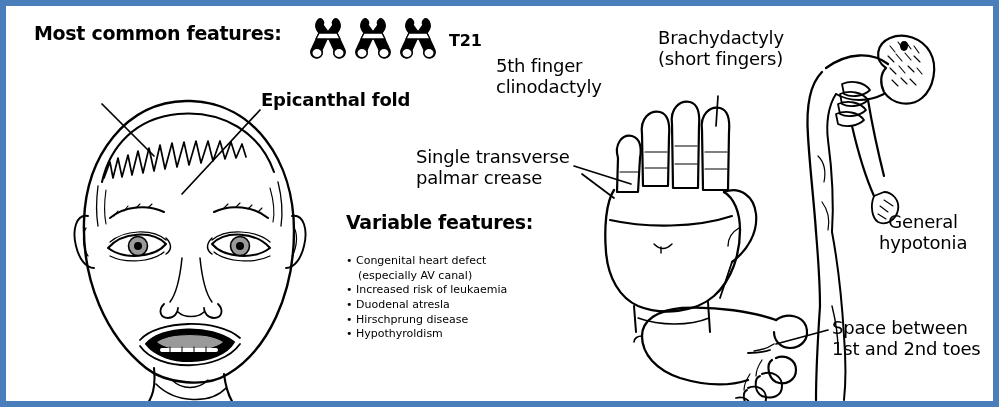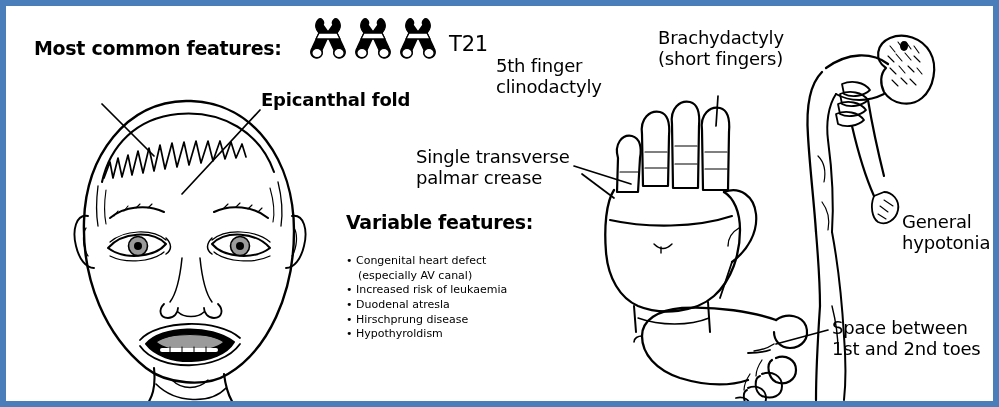--- a/index.html
+++ b/index.html
@@ -34,22 +34,22 @@
   }
   .hdr {
     font-weight: bold;
     font-size: 19px;
     letter-spacing: -0.3px;
   }
   .lbl {
     font-size: 18px;
   }
   .t21 {
-    font-weight: normal;
-    font-size: 21px;
+    font-weight: bold;
+    font-size: 16px;
   }
   .bullets {
     position: absolute;
     font-size: 11px;
     line-height: 1.33;
     margin-top: 12px;
   }
   .bullets .b-item { white-space: pre; }
   .bullets .b-cont { white-space: pre; padding-left: 12px; }
 </style>
@@ -257,37 +257,37 @@
         <path d="M254,104 L176,188"></path>
         <path d="M568,160 L625,178"></path>
         <path d="M576,168 L608,192"></path>
         <path d="M712,90 L710,120"></path>
         <path d="M822,324 L770,338"></path>
       </g>
 
     </g>
   </svg>
 
-  <div class="txt hdr" style="left:28px; top:31px;">Most common features:</div>
+  <div class="txt hdr" style="left:28px; top:16px;">Most common features:</div>
 
   <div class="txt t21" style="left:443px; top:26px;">T21</div>
 
 
   <div class="txt lbl" style="left:255px; top:84px;font-weight:bold;">Epicanthal fold</div>
 
   <div class="txt lbl" style="left:490px; top:50px;">5th finger
 clinodactyly</div>
 
   <div class="txt lbl" style="left:410px; top:141px;">Single transverse
 palmar crease</div>
 
   <div class="txt lbl" style="left:652px; top:22px;">Brachydactyly
 (short fingers)</div>
 
-  <div class="txt lbl" style="left:896px; top:206px;">General
+  <div class="txt lbl" style="left:873px; top:206px;text-align:center;">General
 hypotonia</div>
 
   <div class="txt lbl" style="left:826px; top:312px;">Space between
 1st and 2nd toes</div>
 
   <div class="txt hdr" style="left:340px; top:205px;">Variable features:</div>
 
   <div class="bullets" style="left:340px; top:236px;" id="variable-list">
       <div class="b-item">• Congenital heart defect</div>
       <div class="b-cont">(especially AV canal)</div>

